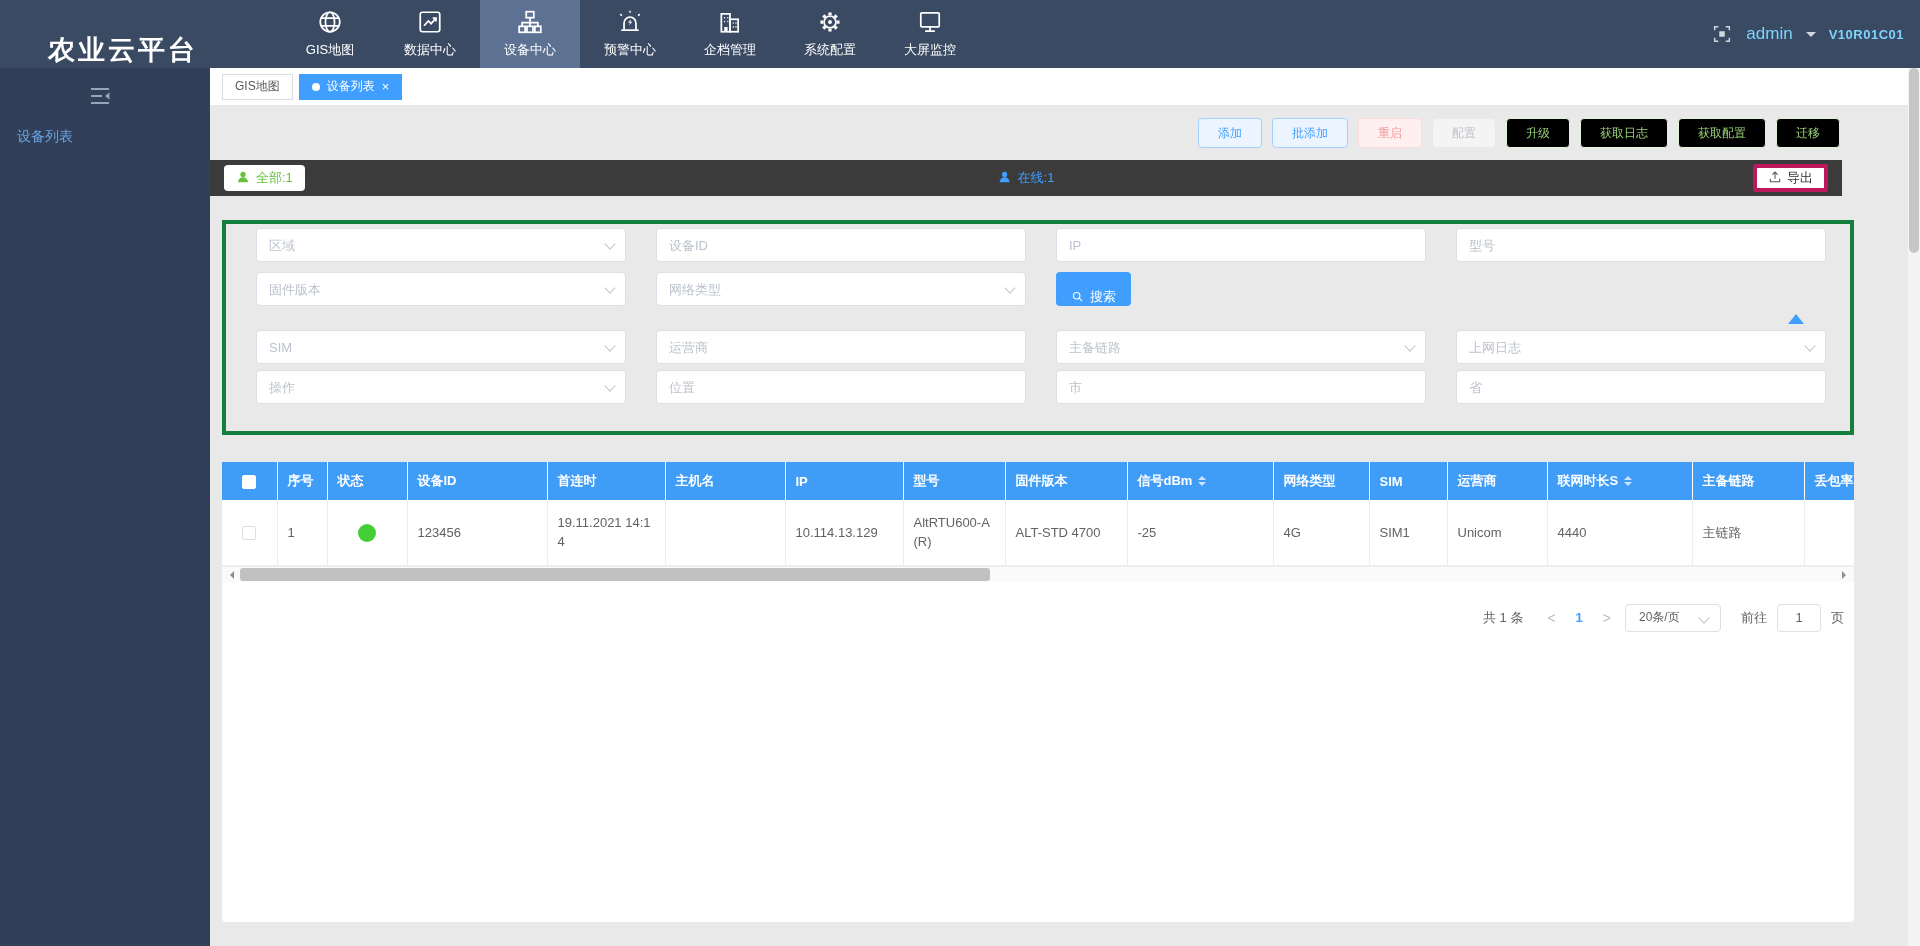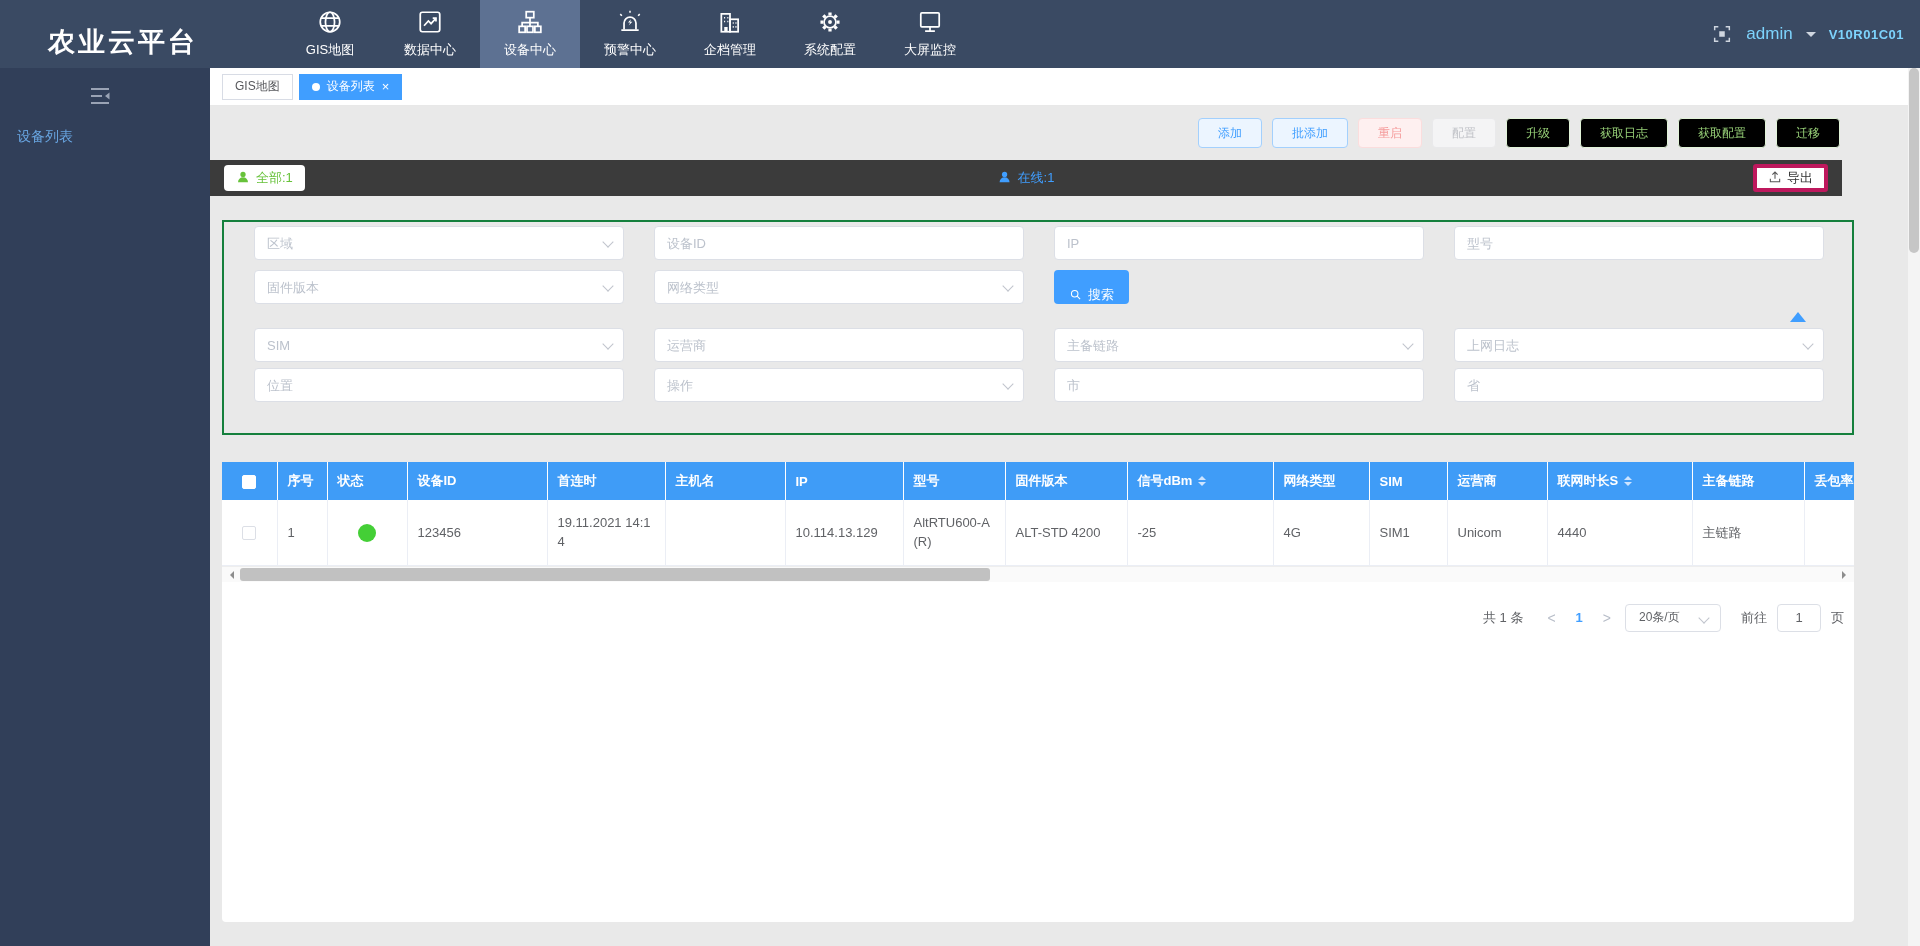--- a/index.html
+++ b/index.html
@@ -1,21 +1,21 @@
 <!DOCTYPE html>
 <html><head>
 <meta charset="utf-8">
 <style>
   * { margin:0; padding:0; box-sizing:border-box; }
   html,body { width:1920px; height:946px; overflow:hidden; font-family:"Liberation Sans", sans-serif; background:#e9e9e9; }
   .stage { position:relative; width:1920px; height:946px; }
 
   
   .navbar { position:absolute; top:0; left:0; width:1920px; height:68px; background:#3a4a63; z-index:10; }
-  .logo { position:absolute; left:48px; top:8px; height:68px; line-height:68px; color:#fff; font-size:27px; font-weight:bold; letter-spacing:3px; }
+  .logo { position:absolute; left:48px; top:16px; height:68px; line-height:68px; color:#fff; font-size:27px; font-weight:bold; letter-spacing:3px; }
   .nav-items { position:absolute; left:280px; top:0; height:68px; display:flex; }
   .nav-item { width:100px; height:68px; display:flex; flex-direction:column; align-items:center; justify-content:center; gap:3px; color:#fff; font-size:13px; cursor:pointer; }
   .nav-item.active { background:#5d7192; }
   .nav-item svg { width:26px; height:26px; }
   .nav-right { position:absolute; right:16px; top:0; height:68px; display:flex; align-items:center; gap:13px; color:#7dd3fc; }
   .avatar-ic svg { width:22px; height:22px; display:block; }
   .admin-name { font-size:17px; }
   .caret-down { width:0; height:0; border:5px solid transparent; border-top-color:#cfd6e0; margin-top:6px; }
   .version { font-size:13px; font-weight:bold; letter-spacing:.5px; }
 
@@ -42,21 +42,21 @@
   .btn.green { background:#000000; border-color:#e1f3d8; color:#98d178; }
 
   .statusbar { position:absolute; top:54px; left:0; width:1632px; height:36px; background:#3b3b3b; display:flex; align-items:center; padding:0 14px; }
   .pill-all { background:#fff; border-radius:4px; height:26px; display:flex; align-items:center; gap:6px; padding:0 12px; color:#67c23a; font-size:13px; cursor:pointer; }
   .pill-all svg, .online svg { width:14px; height:14px; }
   .online { position:absolute; left:50%; transform:translateX(-50%); color:#409eff; font-size:13px; display:flex; gap:6px; align-items:center; cursor:pointer; }
   .export-btn { margin-left:auto; background:#fff; border:4px solid #be185d; border-radius:3px; height:28px; padding:0 11px; display:flex; align-items:center; gap:5px; font-size:13px; color:#333; cursor:pointer; }
   .export-btn svg { width:14px; height:14px; }
 
   
-  .filter-box { position:absolute; top:114px; left:12px; width:1632px; height:215px; border:2px solid #15803d; padding:4px 16px 8px 30px; }
+  .filter-box { position:absolute; top:114px; left:12px; width:1632px; height:215px; border:4px solid #15803d; padding:4px 16px 8px 30px; }
   .f-row { display:flex; gap:30px; margin-bottom:10px; }
   .f-row.r3 { margin-top:24px; margin-bottom:6px; }
   .f-field { position:relative; width:370px; }
   .f-field input { width:100%; height:34px; border:1px solid #dcdfe6; border-radius:4px; padding:0 28px 0 12px; font-size:13px; color:#606266; background:#fff; outline:none; font-family:inherit; }
   .f-field input::placeholder { color:#bcc2cc; }
   .chev { position:absolute; right:12px; top:12px; width:8px; height:8px; border-right:1.4px solid #c0c4cc; border-bottom:1.4px solid #c0c4cc; transform:rotate(45deg); pointer-events:none; }
   .search-btn { height:34px; padding:0 15px; background:#409eff; border:none; border-radius:4px; color:#fff; font-size:13px; display:flex; align-items:flex-end; gap:6px; cursor:pointer; font-family:inherit; }
   .search-btn svg { width:13px; height:13px; }
   .collapse-tri { position:absolute; right:46px; top:90px; width:0; height:0; border-left:8px solid transparent; border-right:8px solid transparent; border-bottom:10px solid #409eff; cursor:pointer; }
 
@@ -280,25 +280,25 @@
           <input readonly="" placeholder="主备链路" style="">
           <span class="chev"></span>
         </div>
         <div class="f-field">
           <input readonly="" placeholder="上网日志" style="">
           <span class="chev"></span>
         </div>
       </div>
       <div class="f-row">
         <div class="f-field">
+          <input readonly="" placeholder="操作" style="">
+          <span class="chev"></span>
+        </div>
+        <div class="f-field">
           <input placeholder="位置" style="">
-        </div>
-        <div class="f-field">
-          <input readonly="" placeholder="操作" style="">
-          <span class="chev"></span>
         </div>
         <div class="f-field">
           <input placeholder="市" style="">
         </div>
         <div class="f-field">
           <input placeholder="省" style="">
         </div>
       </div>
     </div>
 
@@ -352,21 +352,21 @@
           <tbody>
             <tr>
               <td class="center"><input type="checkbox" class="cb" style=""></td>
               <td>1</td>
               <td class="center"><span class="dot" style="background: rgb(68, 207, 54);"></span></td>
               <td>123456</td>
               <td>19.11.2021 14:14</td>
               <td></td>
               <td>10.114.13.129</td>
               <td>AltRTU600-A(R)</td>
-              <td>ALT-STD 4200</td>
+              <td>ALT-STD 4700</td>
               <td>-25</td>
               <td>4G</td>
               <td>SIM1</td>
               <td>Unicom</td>
               <td>4440</td>
               <td>主链路</td>
               <td></td>
             </tr>
           </tbody>
         </table>

